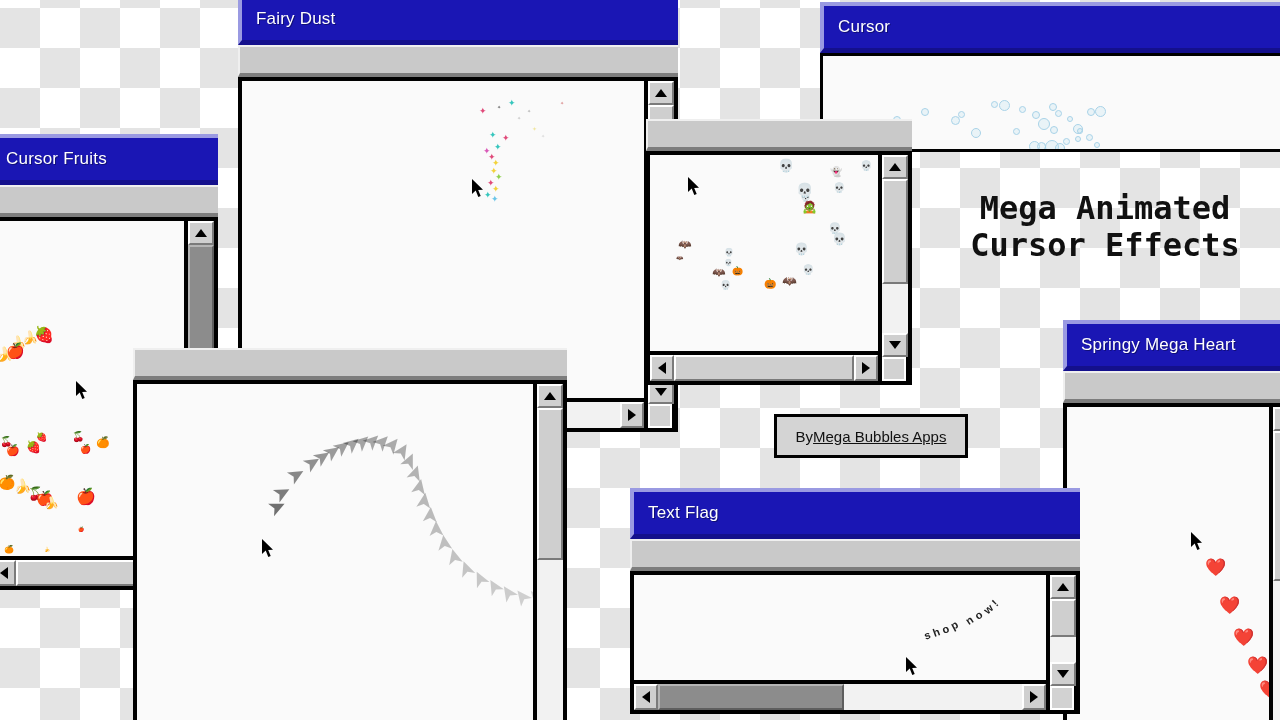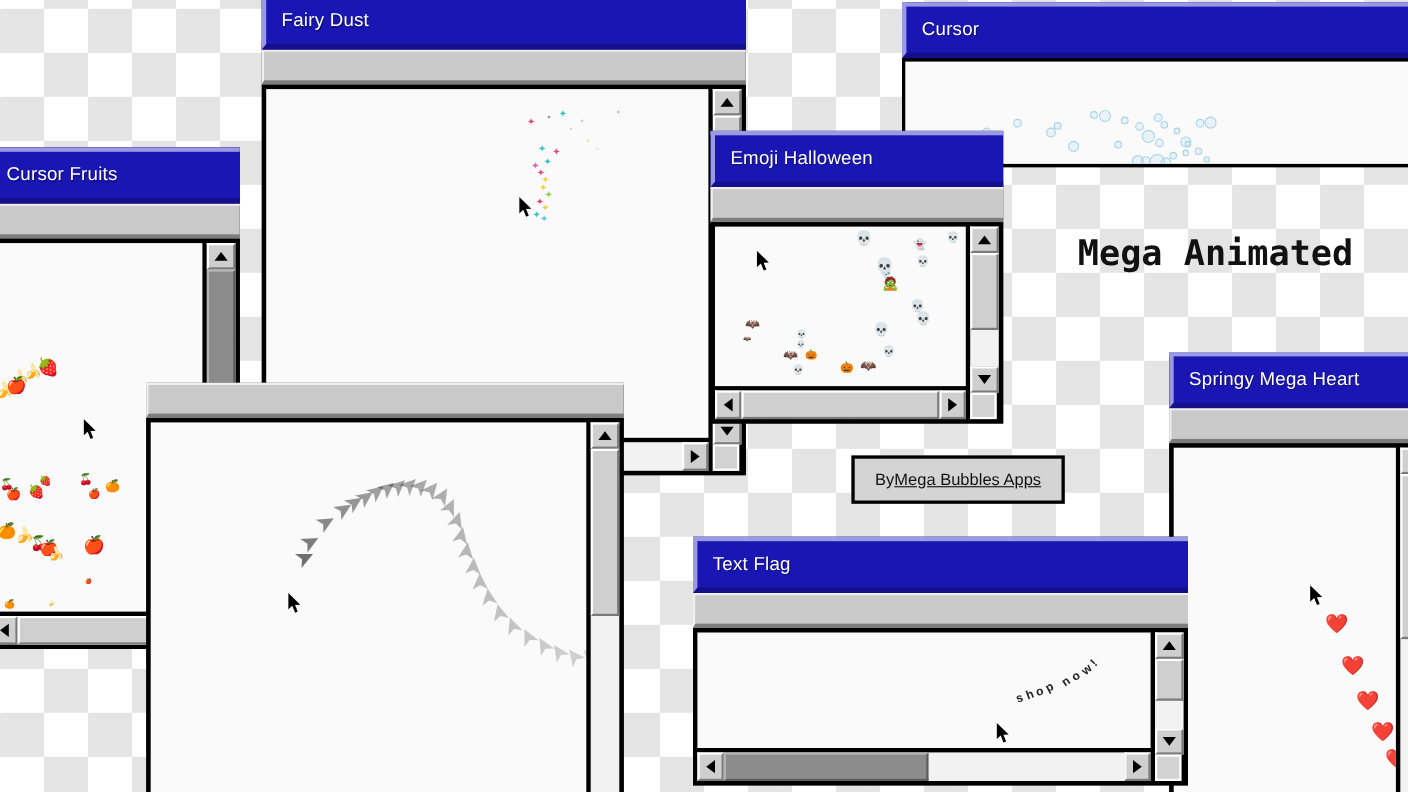--- a/index.html
+++ b/index.html
@@ -253,23 +253,20 @@
           <div class="sbtrack">
             <div class="sbthumb dark" style="left:0;right:0;top:0;height:46%;"></div>
           </div>
         </div>
       </div>
     </div>
   </div>
 
   <div class="win" style="left:646px;top:119px;width:266px;height:266px;">
     <div class="frame">
-      <div class="titlebar">
-        <span class="ttl">Emoji Halloween</span>
-      </div>
       <div class="toolstrip"></div>
       <div class="body">
         <div class="canvaswrap">
           <div class="canvas">
             <span class="emo" style="left:128px;top:4px;font-size:13px;">💀</span>
             <span class="emo" style="left:180px;top:12px;font-size:10px;">👻</span>
             <span class="emo" style="left:210px;top:6px;font-size:10px;">💀</span>
             <span class="emo" style="left:183px;top:28px;font-size:10px;">💀</span>
             <span class="emo" style="left:150px;top:38px;font-size:9px;">💀</span>
             <span class="emo" style="left:146px;top:28px;font-size:14px;">💀</span>
@@ -450,22 +447,23 @@
           </div>
           <div class="sbbtn">
               <span class="arrow down"></span>
             </div>
           <div class="corner"></div>
         </div>
       </div>
     </div>
   </div>
 
-  <div class="headline" style="left:930px;top:212px;width:350px;">
+  <div class="headline" style="left:930px;top:190px;width:350px;">
     <span class="l1">Mega Animated</span>
+    <span class="l2">Cursor Effects</span>
   </div>
 
   <div class="bybtn" style="left:774px;top:414px;width:194px;height:44px;">
     <span>By </span>
       <u>Mega Bubbles Apps</u>
   </div>
 
 </div>
 
 </body></html>

